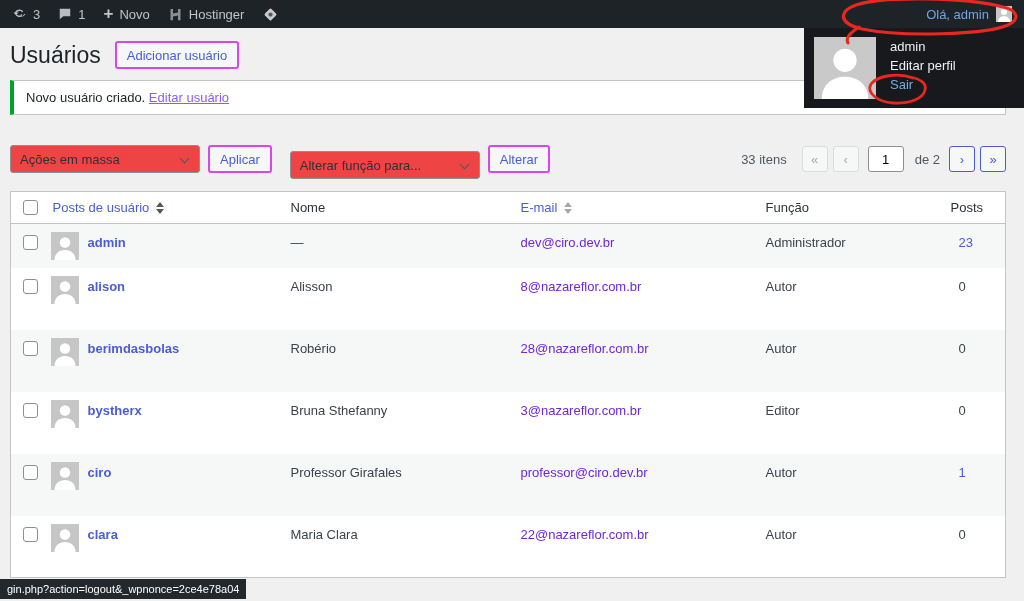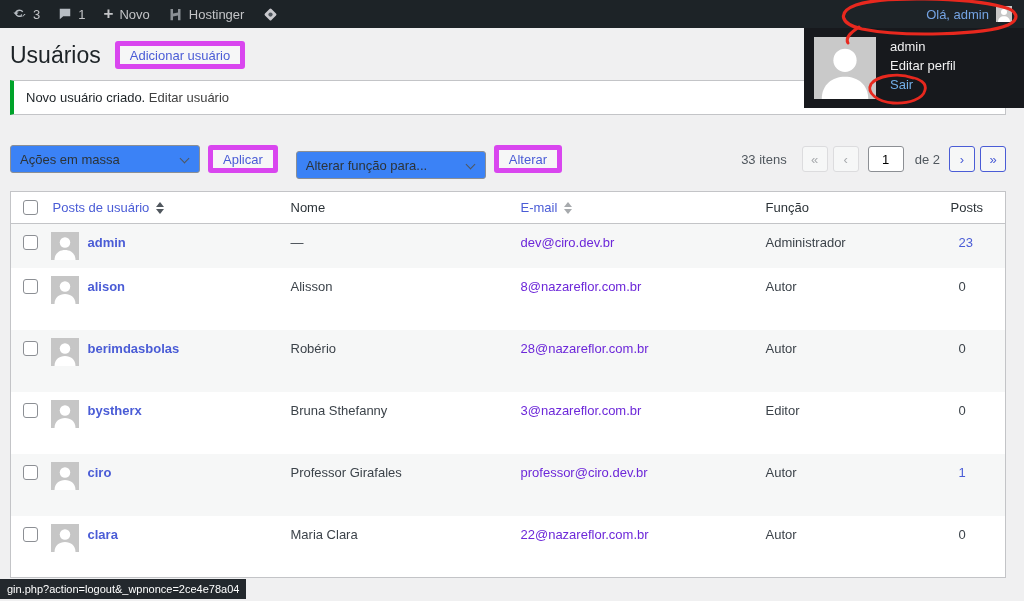--- a/index.html
+++ b/index.html
@@ -31,46 +31,46 @@
   .acc-links a{color:#f0f0f1;text-decoration:none;font-size:13px;line-height:16px;cursor:pointer;}
   .acc-links a.logout{color:#72aee6;}
   
   #annotations{position:absolute;inset:0;width:1024px;height:601px;z-index:60;pointer-events:none;}
   
   #wpbody{padding:9px 18px 0 10px;}
   .title-row{display:flex;align-items:center;gap:14px;margin:3px 0 10px 0;}
   h1{font-size:23px;font-weight:400;color:#1d2327;margin:0;line-height:30px;}
   .btn{
     display:inline-flex;align-items:center;justify-content:center;height:28px;padding:0 10px;
-    border:5px solid #d946ef;border-radius:3px;background:#f6f7f7;color:#4a5cd6;
+    border:2px solid #d946ef;border-radius:3px;background:#f6f7f7;color:#4a5cd6;
     font-size:13px;cursor:pointer;box-sizing:border-box;white-space:nowrap;
   }
   .notice{
     background:#fff;border:1px solid #c3c4c7;border-left:4px solid #00a32a;
     padding:9px 12px;margin:0 0 24px 0;color:#1d2327;
   }
-  .notice a{color:#404040;cursor:pointer;}
+  .notice a{color:#8b5cf6;text-decoration:underline;cursor:pointer;}
   
   .list-controls{display:flex;align-items:center;margin-bottom:14px;}
   ul.subsubsub{list-style:none;margin:0;padding:0;display:flex;align-items:center;gap:6px;}
   ul.subsubsub li{display:inline-flex;align-items:center;gap:6px;color:#646970;}
   ul.subsubsub li + li::before{content:"|";color:#646970;margin-right:6px;}
   ul.subsubsub a{color:#4a5cd6;text-decoration:none;cursor:pointer;}
   ul.subsubsub a.current{color:#000;font-weight:700;}
   ul.subsubsub .count{color:#50575e;}
   .search-box{margin-left:auto;display:flex;align-items:center;gap:8px;}
   .search-box input{
     width:146px;height:28px;border:1px solid #8c8f94;border-radius:3px;background:#fff;
     box-sizing:border-box;padding:0 8px;font-size:13px;font-family:inherit;
   }
   
   .tablenav{display:flex;align-items:center;margin-bottom:12px;gap:8px;}
   .wp-select{
     position:relative;display:inline-flex;align-items:center;height:28px;min-width:190px;
-    border:1px solid #8c8f94;border-radius:3px;background:#3b82f6;padding:0 30px 0 9px;
+    border:1px solid #8c8f94;border-radius:3px;background:#ef4444;padding:0 30px 0 9px;
     color:#2c3338;box-sizing:border-box;cursor:pointer;
   }
   .wp-select::after{
     content:"";position:absolute;right:11px;top:9px;width:6px;height:6px;
     border-right:1.5px solid #50575e;border-bottom:1.5px solid #50575e;transform:rotate(45deg);
   }
   .wp-select.second{margin-left:10px;margin-top:12px;}
   .pagination{margin-left:auto;display:flex;align-items:center;gap:5px;}
   .displaying-num{color:#50575e;margin-right:10px;}
   .pager-btn{

